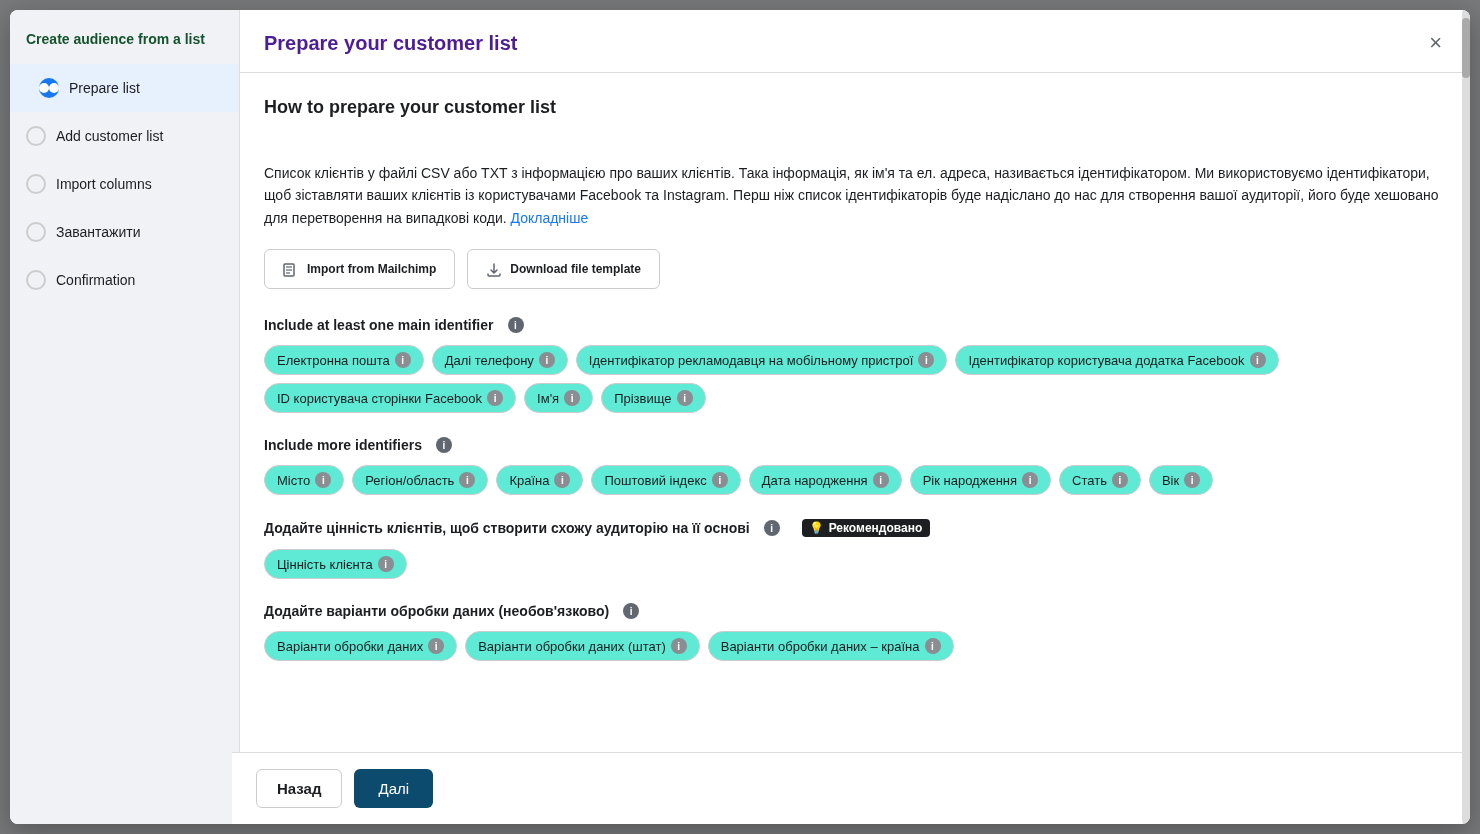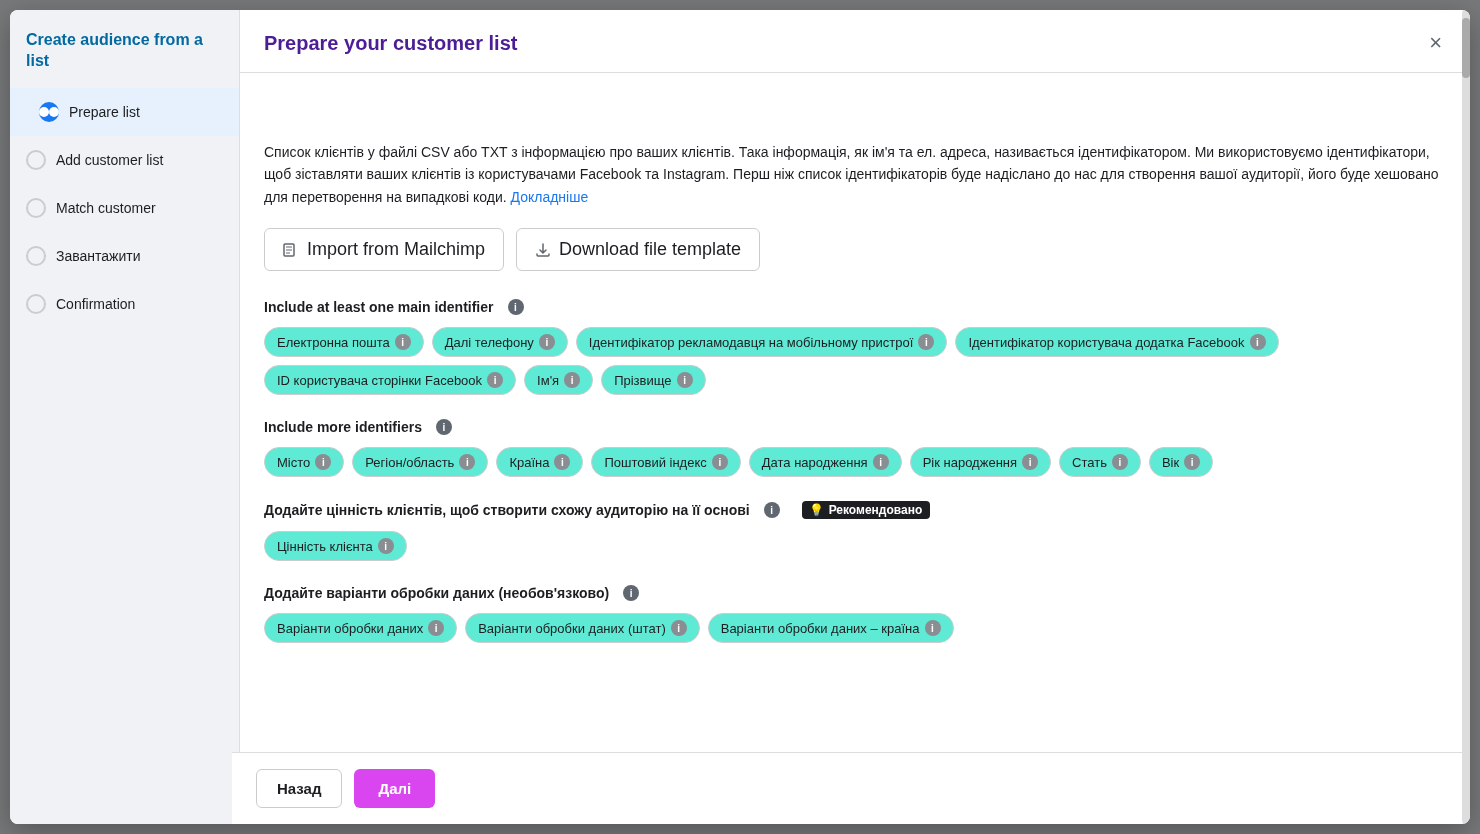--- a/index.html
+++ b/index.html
@@ -1,52 +1,52 @@
 <!DOCTYPE html>
 <html><head>
   <meta charset="utf-8">
   <style>
     * { box-sizing: border-box; margin: 0; padding: 0; }
     body { font-family: -apple-system, BlinkMacSystemFont, 'Segoe UI', Helvetica, Arial, sans-serif; font-size: 14px; background: #f0f2f5; display: flex; align-items: center; justify-content: center; min-height: 100vh; }
     .modal-overlay { background: rgba(0,0,0,0.5); width: 1480px; height: 834px; display: flex; align-items: center; justify-content: center; position: relative; }
     .modal { display: flex; width: 1460px; height: 814px; background: #fff; border-radius: 8px; overflow: hidden; position: relative; box-shadow: 0 8px 30px rgba(0,0,0,0.3); }
     
     .sidebar { width: 230px; background: #f0f2f5; border-right: 1px solid #ddd; padding: 0; flex-shrink: 0; }
-    .sidebar-title { padding: 20px 16px 16px 16px; font-size: 16px; font-weight: 700; color: #0369a1; line-height: 1.3; }
+    .sidebar-title { padding: 20px 16px 16px 16px; font-size: 14px; font-weight: 700; color: #14532d; line-height: 1.3; }
     .sidebar-item { display: flex; align-items: center; gap: 10px; padding: 14px 16px; cursor: pointer; font-size: 14px; color: #1c1e21; }
     .sidebar-item.active { background: #e7f0fd; padding-left: 29px; }
     .sidebar-item .circle { width: 20px; height: 20px; border-radius: 50%; border: 2px solid #ccc; flex-shrink: 0; display: flex; align-items: center; justify-content: center; }
     .sidebar-item.active .circle { border: none; background: #1877f2; }
     .sidebar-item.active .circle::after { content: ''; display: block; width: 10px; height: 10px; background: white; border-radius: 50%; }
     
     .main { flex: 1; display: flex; flex-direction: column; overflow: hidden; }
     .main-header { display: flex; align-items: center; justify-content: space-between; padding: 18px 24px 14px 24px; border-bottom: 1px solid #ddd; }
     .main-header-title { font-size: 20px; font-weight: 700; color: #4c1d95; }
     .close-btn { background: none; border: none; cursor: pointer; font-size: 22px; color: #606770; line-height: 1; padding: 4px; }
     .main-body { flex: 1; overflow-y: auto; padding: 24px 24px 80px 24px; }
     .section-title { font-size: 18px; font-weight: 700; color: #1c1e21; margin-bottom: 14px; }
     .description { font-size: 14px; color: #1c1e21; line-height: 1.6; margin-bottom: 20px; margin-top: 44px; }
     .description a { color: #1877f2; text-decoration: none; }
     
     .action-buttons { display: flex; gap: 12px; margin-bottom: 28px; }
-    .action-btn { display: flex; align-items: center; gap: 8px; padding: 10px 18px; border: 1.5px solid #ccc; border-radius: 6px; background: white; cursor: pointer; font-size: 18px; color: #1c1e21; font-weight: 400; transition: background 0.15s; }
+    .action-btn { display: flex; align-items: center; gap: 8px; padding: 10px 18px; border: 1.5px solid #ccc; border-radius: 6px; background: white; cursor: pointer; font-size: 12px; color: #1c1e21; font-weight: 700; transition: background 0.15s; }
     .action-btn .icon { font-size: 16px; }
     
     .identifier-section { margin-bottom: 24px; }
     .identifier-label { display: flex; align-items: center; gap: 14px; font-size: 14px; font-weight: 600; color: #1c1e21; margin-bottom: 12px; }
     .info-icon { display: inline-flex; align-items: center; justify-content: center; width: 16px; height: 16px; border-radius: 50%; background: #606770; color: white; font-size: 10px; font-weight: 700; cursor: pointer; flex-shrink: 0; }
     .tags { display: flex; flex-wrap: wrap; gap: 8px; }
     .tag { display: inline-flex; align-items: center; gap: 5px; padding: 6px 12px; border: 1.5px solid #ccc; border-radius: 20px; font-size: 13px; color: #1c1e21; background: #5eead4; cursor: pointer; }
     .tag .info-icon { background: #8a8d91; }
     
     .recommended-badge { display: inline-flex; align-items: center; gap: 4px; background: #1c1e21; color: white; border-radius: 4px; padding: 2px 8px; font-size: 12px; font-weight: 600; margin-left: 8px; }
     
     .main-footer { position: absolute; bottom: 0; right: 8px; padding: 16px 24px; display: flex; gap: 12px; border-top: 1px solid #ddd; background: white; width: calc(100% - 230px); }
     .btn-back { padding: 10px 20px; border: 1.5px solid #ccc; border-radius: 6px; background: white; cursor: pointer; font-size: 15px; font-weight: 600; color: #1c1e21; }
-    .btn-next { padding: 10px 24px; border: none; border-radius: 6px; background: #d946ef; cursor: pointer; font-size: 15px; font-weight: 700; color: white; }
+    .btn-next { padding: 10px 24px; border: none; border-radius: 6px; background: #0c4a6e; cursor: pointer; font-size: 15px; font-weight: 400; color: white; }
     .scrollbar-right { width: 8px; background: #ddd; position: absolute; right: 0; top: 0; bottom: 0; border-radius: 4px; }
     .scrollbar-thumb { width: 8px; height: 60px; background: #aaa; border-radius: 4px; position: absolute; top: 8px; right: 0; }
   </style>
 </head>
 <body>
 
 <div class="modal-overlay">
   <div class="modal">
 
     <div class="sidebar">
@@ -56,39 +56,40 @@
             <div style="width:10px;height:10px;background:white;border-radius:50%;"></div>
           </div>
         <span>Prepare list</span>
       </div>
       <div class="sidebar-item">
         <div class="circle"></div>
         <span>Add customer list</span>
       </div>
       <div class="sidebar-item">
         <div class="circle"></div>
-        <span>Match customer</span>
+        <span>Import columns</span>
       </div>
       <div class="sidebar-item">
         <div class="circle"></div>
         <span>Завантажити</span>
       </div>
       <div class="sidebar-item">
         <div class="circle"></div>
         <span>Confirmation</span>
       </div>
     </div>
 
     <div class="main">
       <div class="main-header">
         <span class="main-header-title">Prepare your customer list</span>
         <button class="close-btn">×</button>
       </div>
 
       <div class="main-body">
+        <div class="section-title">How to prepare your customer list</div>
         <div class="description">
           <span>Список клієнтів у файлі CSV або TXT з інформацією про ваших клієнтів. Така інформація, як ім'я та ел. адреса, називається ідентифікатором. Ми використовуємо ідентифікатори, щоб зіставляти ваших клієнтів із користувачами Facebook та Instagram. Перш ніж список ідентифікаторів буде надіслано до нас для створення вашої аудиторії, його буде хешовано для перетворення на випадкові коди.</span>
           <a href="#">Докладніше</a>
         </div>
 
         <div class="action-buttons">
           <button class="action-btn">
             <span class="icon">
               <svg width="16" height="16" viewBox="0 0 16 16" fill="none" style="display:inline-block;vertical-align:middle">
                 <rect x="1" y="2" width="10" height="12" rx="1" stroke="#606770" stroke-width="1.5" fill="none"></rect>

